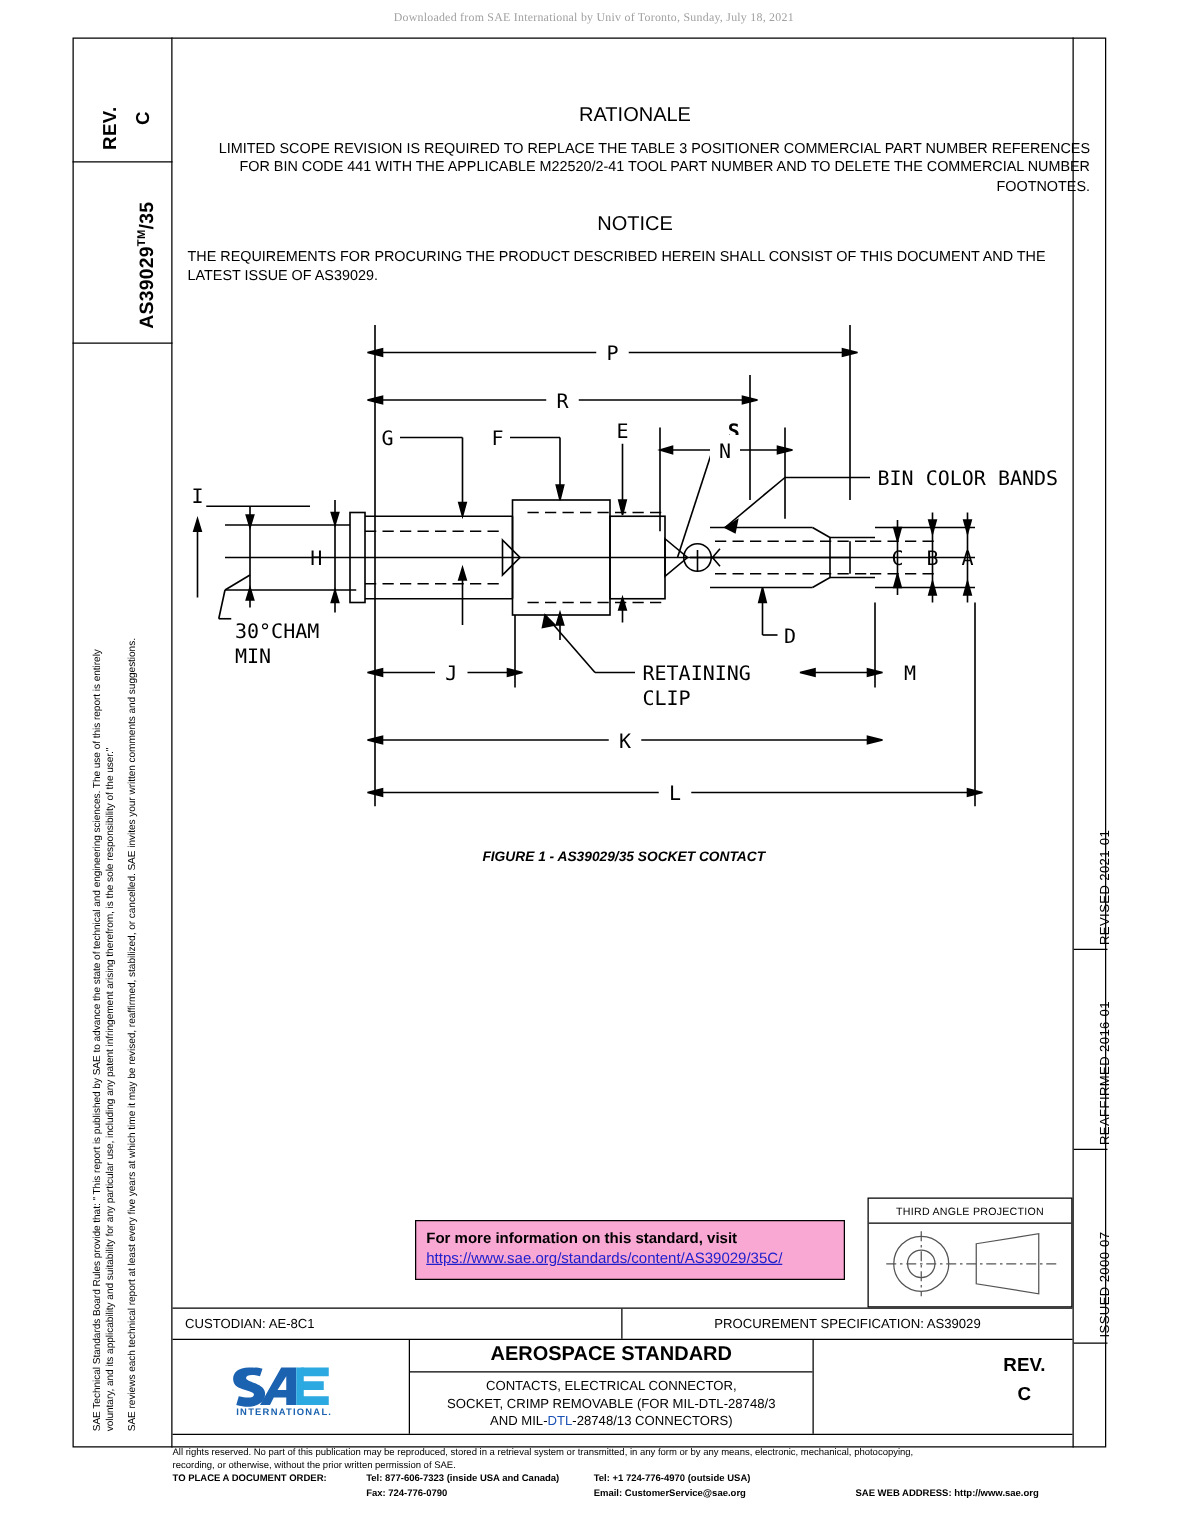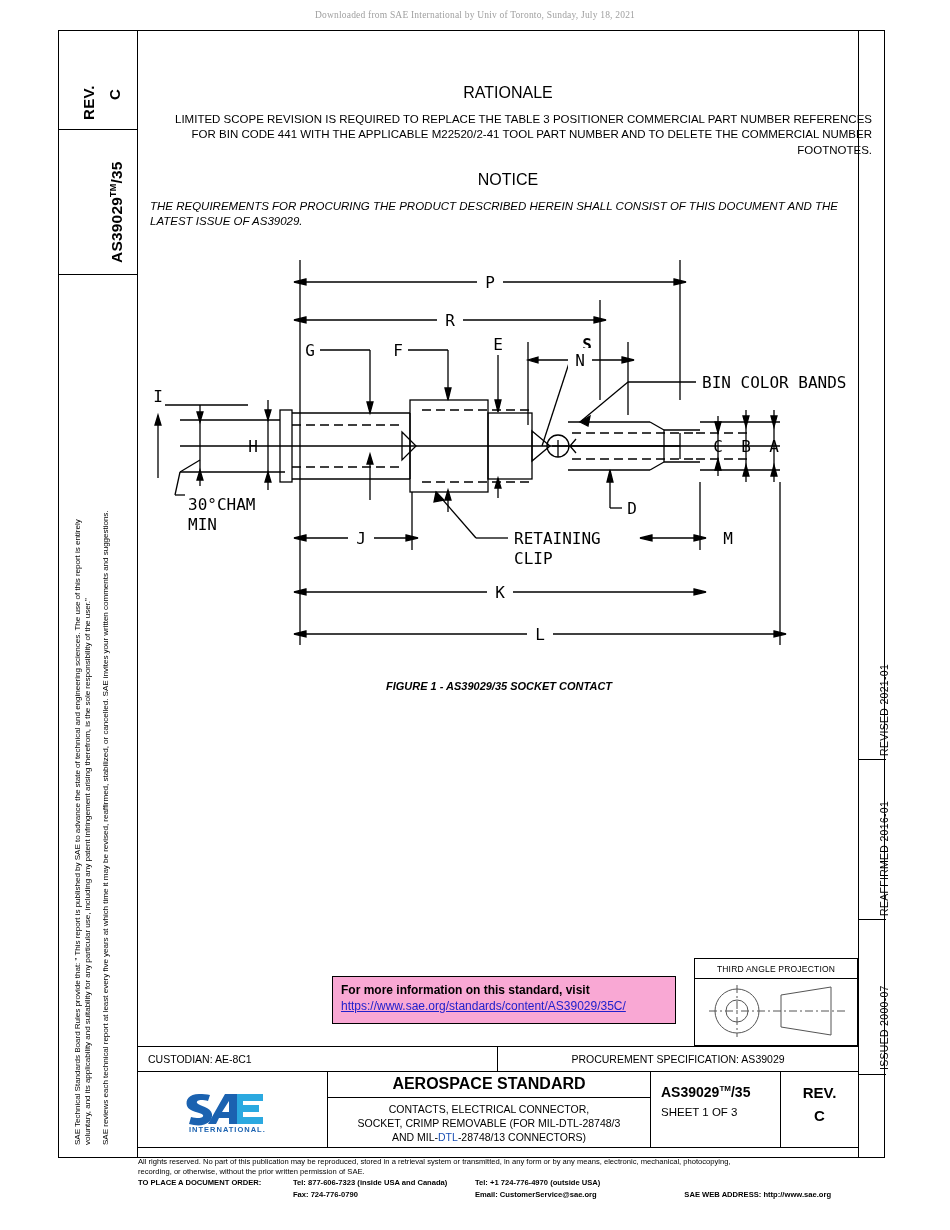--- a/index.html
+++ b/index.html
@@ -99,21 +99,21 @@
     text-align: center; font-size: 16px;
   }
   .rationale-head { top: 84px; }
   .notice-head    { top: 171px; }
   .rationale-body {
     position: absolute; left: 150px; top: 112px; width: 722px;
     font-size: 11.5px; line-height: 1.33; text-align: right;
   }
   .notice-body {
     position: absolute; left: 150px; top: 199px; width: 722px;
-    font-size: 11.5px; line-height: 1.33; font-style: italic;
+    font-size: 11.5px; line-height: 1.33;
   }
 
   
   .drawing { position: absolute; left: 140px; top: 250px; width: 718px; height: 420px; }
   .fig-caption {
     position: absolute; left: 140px; top: 680px; width: 718px;
     text-align: center; font-size: 11px; font-weight: bold; font-style: italic;
   }
 
   
@@ -461,24 +461,20 @@
       </svg>
     </div>
     <div class="tb-mid">
       <div class="tb-mid-top">AEROSPACE STANDARD</div>
       <div class="tb-mid-bot">
         <span class="ln">CONTACTS, ELECTRICAL CONNECTOR,</span>
         <span class="ln">SOCKET, CRIMP REMOVABLE (FOR MIL-DTL-28748/3</span>
         <span class="ln"><span>AND MIL-</span><span class="mono-blue">DTL</span><span>-28748/13 CONNECTORS)</span></span>
       </div>
     </div>
-    <div class="tb-num">
-      <div class="tb-num-1"><span>AS39029</span><sup>TM</sup><span>/35</span></div>
-      <div class="tb-num-2">SHEET 1 OF 3</div>
-    </div>
     <div class="tb-rev">
       <div class="tb-rev-1">REV.</div>
       <div class="tb-rev-2">C</div>
     </div>
   </div>
 
   <div class="copyright">
     <div>All rights reserved. No part of this publication may be reproduced, stored in a retrieval system or transmitted, in any form or by any means, electronic, mechanical, photocopying,</div>
     <div>recording, or otherwise, without the prior written permission of SAE.</div>
     <div class="order-row">

